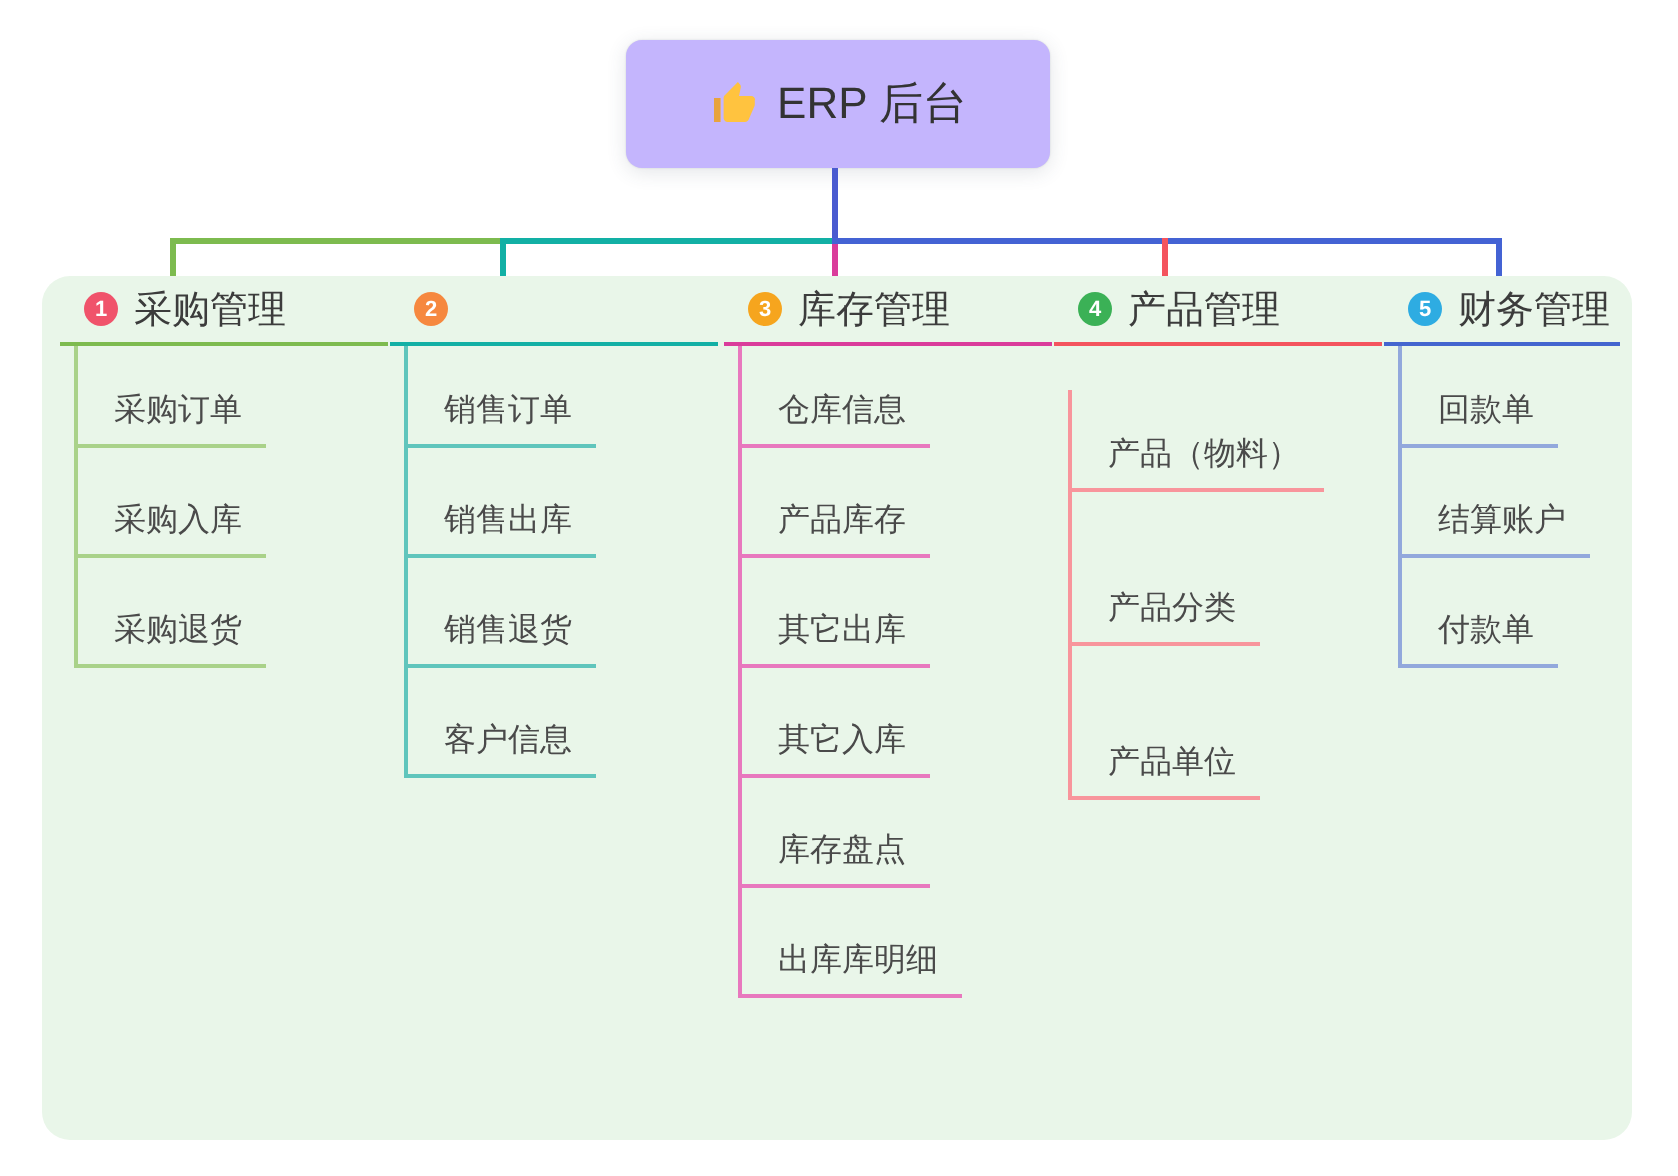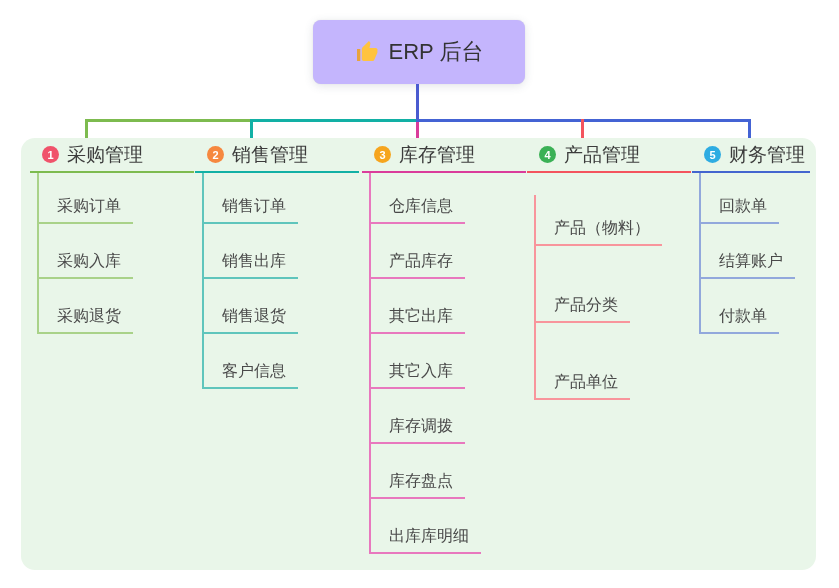--- a/index.html
+++ b/index.html
@@ -120,41 +120,39 @@
       <div class="children">
         <div class="child">采购订单</div>
         <div class="child">采购入库</div>
         <div class="child">采购退货</div>
       </div>
     </div>
 
     <div class="branch b2">
       <div class="branch-title">
         <span class="badge">2</span>
-        <span>销售管理</span>
       </div>
       <div class="children">
         <div class="child">销售订单</div>
         <div class="child">销售出库</div>
         <div class="child">销售退货</div>
         <div class="child">客户信息</div>
       </div>
     </div>
 
     <div class="branch b3">
       <div class="branch-title">
         <span class="badge">3</span>
         <span>库存管理</span>
       </div>
       <div class="children">
         <div class="child">仓库信息</div>
         <div class="child">产品库存</div>
         <div class="child">其它出库</div>
         <div class="child">其它入库</div>
-        <div class="child">库存调拨</div>
         <div class="child">库存盘点</div>
         <div class="child">出库库明细</div>
       </div>
     </div>
 
     <div class="branch b4">
       <div class="branch-title">
         <span class="badge">4</span>
         <span>产品管理</span>
       </div>

